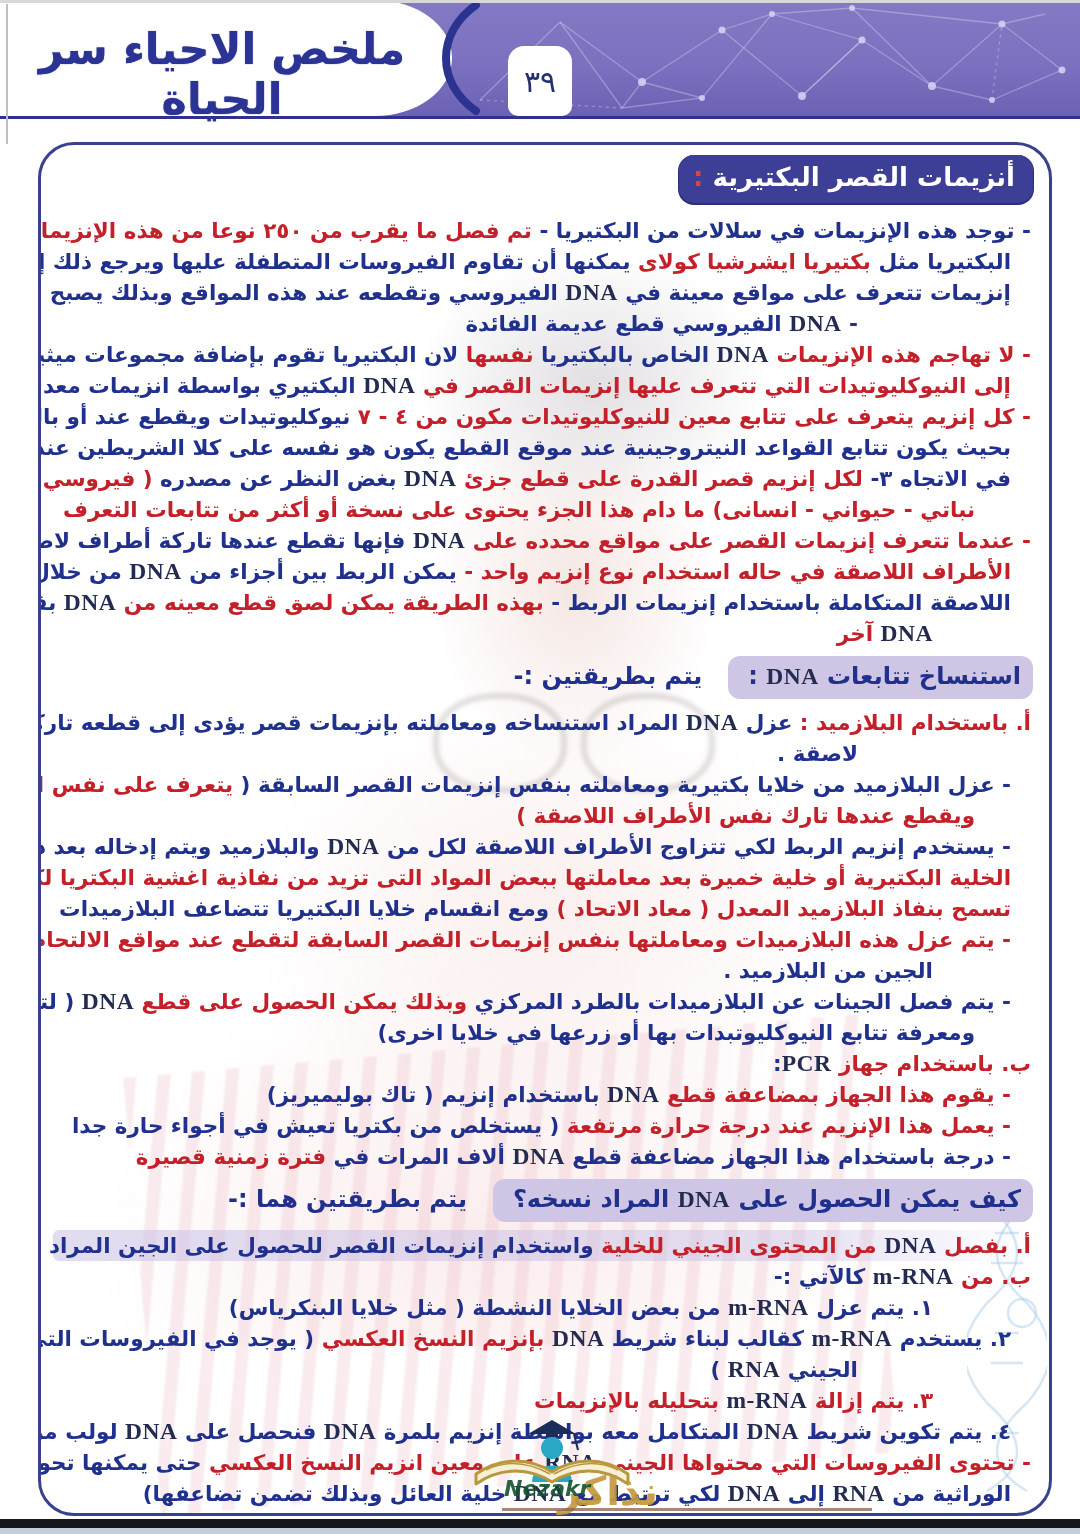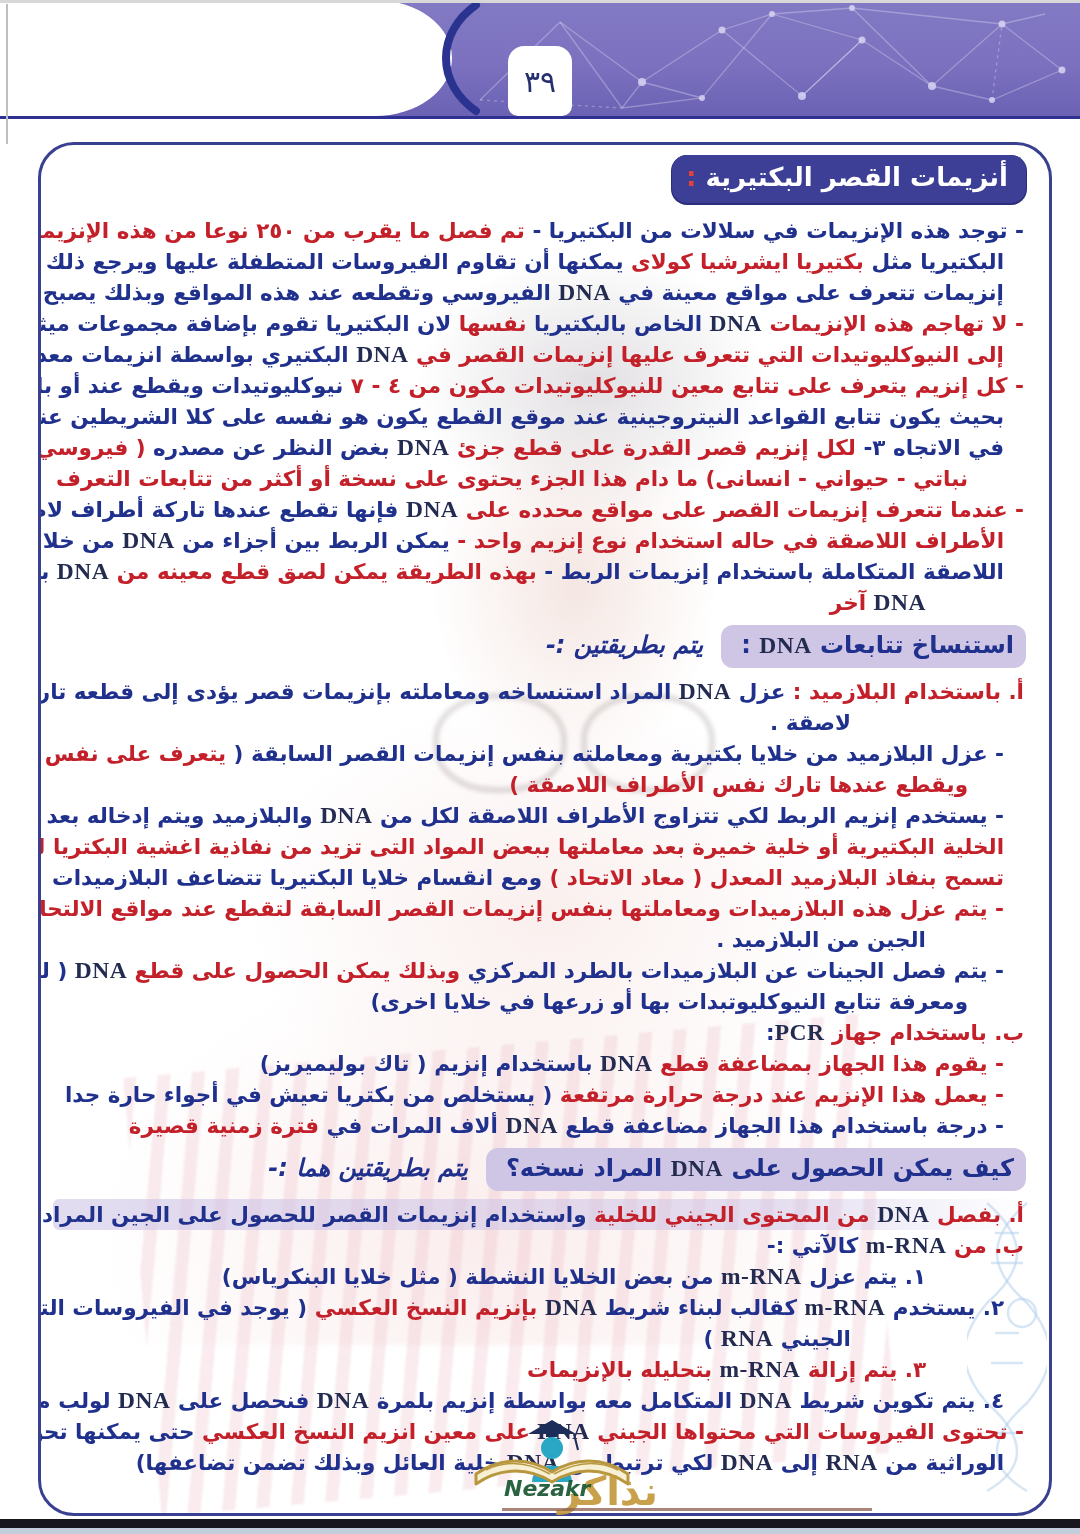--- a/index.html
+++ b/index.html
@@ -18,21 +18,21 @@
               font-size:43px;font-weight:800;color:#2b3394;letter-spacing:-1px;
               text-shadow:0 0 1px #2b3394;}
   .paren-svg{position:absolute;left:422px;top:0;}
   .page-tab{position:absolute;left:508px;top:46px;width:64px;height:70px;background:#ffffff;
             border-radius:16px 16px 10px 10px;display:flex;align-items:center;justify-content:center;
             font-size:30px;font-weight:400;color:#27306e;}
 
   
   .card{position:absolute;left:38px;top:142px;width:1014px;height:1374px;background:#ffffff;
         border:3px solid #39408f;border-radius:36px;box-sizing:border-box;
-        padding:8px 23px 4px 12px;overflow:hidden;}
+        padding:8px 16px 4px 12px;overflow:hidden;}
   .photo{position:absolute;left:50px;top:120px;width:880px;height:1080px;z-index:0;pointer-events:none;
      background:
        radial-gradient(ellipse 250px 190px at 57% 11%, rgba(190,184,190,.45), transparent 70%),
        radial-gradient(ellipse 205px 255px at 55% 30%, rgba(236,211,203,.55), transparent 70%),
        radial-gradient(ellipse 420px 300px at 52% 60%, rgba(242,217,213,.42), transparent 72%),
        radial-gradient(ellipse 520px 380px at 45% 90%, rgba(244,207,207,.38), transparent 75%);
      filter:blur(2px);}
   .shirt{position:absolute;left:100px;top:900px;width:740px;height:440px;z-index:0;pointer-events:none;
      background:repeating-linear-gradient(100deg, rgba(231,178,188,.25) 0 13px, rgba(255,255,255,0) 13px 34px);
      transform:rotate(-5deg);filter:blur(1px);}
@@ -50,21 +50,21 @@
         border-radius:6px;}
   .seg-b{color:#20308d;} .seg-r{color:#c3202a;}
   .seg-d{font-family:Liberation Serif, serif;color:#232b50;font-weight:600;
          font-size:23.5px;letter-spacing:.5px;}
   .seg-w{color:#ffffff;} .seg-rc{color:#e04040;}
   .h1row{margin:2px 0 12px;line-height:34px;}
   .h1box{display:inline-block;background:#3c3f95;color:#fff;border-radius:15px;
          padding:5px 18px 9px 14px;font-size:26px;font-weight:800;box-shadow:0 1px 0 1px #2b2e7a;}
   .h2row{margin:7px 0 8px;font-size:24px;font-weight:800;line-height:34px;}
   .hl{background:#cfc6e6;border-radius:12px;padding:3px 12px 6px 20px;display:inline-block;}
-  .tail{margin-right:18px;font-style:italic;}
+  .tail{margin-right:26px;}
 
   
   .watermark{position:absolute;left:462px;top:1412px;width:420px;height:116px;z-index:6;pointer-events:none;}
   .wm-ar{position:absolute;left:96px;top:56px;font-size:40px;font-weight:800;color:#c59a3d;opacity:.92;}
   .wm-en{position:absolute;left:42px;top:64px;font-size:22px;font-style:italic;font-weight:700;color:#14532d;opacity:.9;}
   .wm-underline{position:absolute;left:40px;top:96px;width:370px;height:3px;background:#8b5d4e;opacity:.75;}
 
   
   .bottom-dark{position:absolute;left:0;top:1519px;width:1080px;height:9px;background:#17171d;}
   .bottom-grey{position:absolute;left:0;top:1528px;width:1080px;height:6px;background:#c3cedb;}
@@ -90,20 +90,21 @@
         <circle cx="932" cy="86" r="4"></circle>
         <circle cx="1002" cy="24" r="3.5"></circle>
       <circle cx="702" cy="98" r="3"></circle>
         <circle cx="772" cy="14" r="3"></circle>
         <circle cx="1062" cy="70" r="3.5"></circle>
       <circle cx="852" cy="8" r="3"></circle>
         <circle cx="992" cy="100" r="3"></circle>
     </g>
   </svg>
   <div class="title-plate"></div>
+  <div class="title-text">ملخص الاحياء سر الحياة</div>
   <svg class="paren-svg" width="70" height="116">
     <path d="M54,5 C14,33 14,83 54,111" stroke="#2b3390" stroke-width="8" fill="none" stroke-linecap="round"></path>
   </svg>
   <div class="page-tab">
     <span>٣٩</span>
   </div>
 </div>
 <div class="banner-line"></div>
 <div class="top-grey"></div>
 <div class="left-edge"></div>
@@ -119,20 +120,21 @@
       <path d="M60,10 C20,45 20,75 60,110 C90,145 90,175 60,210 C20,245 20,275 60,298"></path>
       <path d="M28,40 L52,40 M24,70 L56,70 M28,140 L52,140 M24,170 L56,170 M28,240 L52,240"></path>
       <circle cx="55" cy="120" r="14"></circle>
     </g>
   </svg>
   <div class="lines" id="lines">
       <div class="h1row"><span class="h1box"><span class="seg-w">أنزيمات القصر البكتيرية </span><span class="seg-rc">:</span></span></div>
       <div class="line ind0"><span class="seg-b">- توجد هذه الإنزيمات في سلالات من البكتيريا - </span><span class="seg-r">تم فصل ما يقرب من ٢٥٠ نوعا من هذه الإنزيمات - بعض</span></div>
       <div class="line ind1"><span class="seg-b">البكتيريا مثل </span><span class="seg-r">بكتيريا ايشرشيا كولاى </span><span class="seg-b">يمكنها أن تقاوم الفيروسات المتطفلة عليها ويرجع ذلك إلى وجود</span></div>
       <div class="line ind1"><span class="seg-b">إنزيمات تتعرف على مواقع معينة في </span><span class="seg-d">DNA</span><span class="seg-b"> الفيروسي وتقطعه عند هذه المواقع وبذلك يصبح</span></div>
+      <div class="line ind4"><span class="seg-b">- </span><span class="seg-d">DNA</span><span class="seg-b"> الفيروسي قطع عديمة الفائدة</span></div>
       <div class="line ind0"><span class="seg-r">- لا تهاجم هذه الإنزيمات </span><span class="seg-d">DNA</span><span class="seg-b"> الخاص بالبكتيريا </span><span class="seg-r">نفسها </span><span class="seg-b">لان البكتيريا تقوم بإضافة مجموعات ميثيل </span></div>
       <div class="line ind1"><span class="seg-r">إلى النيوكليوتيدات التي تتعرف عليها إنزيمات القصر في </span><span class="seg-d">DNA</span><span class="seg-b"> البكتيري بواسطة انزيمات معدلة </span></div>
       <div class="line ind0"><span class="seg-r">- كل إنزيم يتعرف على تتابع معين للنيوكليوتيدات مكون من ٤ - ٧ </span><span class="seg-b">نيوكليوتيدات ويقطع عند أو بالقرب منه</span></div>
       <div class="line ind1"><span class="seg-b">بحيث يكون تتابع القواعد النيتروجينية عند موقع القطع يكون هو نفسه على كلا الشريطين عندما يتحرك</span></div>
       <div class="line ind1"><span class="seg-b">في الاتجاه ٣- </span><span class="seg-r">لكل إنزيم قصر القدرة على قطع جزئ </span><span class="seg-d">DNA</span><span class="seg-b"> بغض النظر عن مصدره </span><span class="seg-r">( فيروسي - بكتيري -</span></div>
       <div class="line ind2"><span class="seg-r">نباتي - حيواني - انسانى)   ما دام هذا الجزء يحتوى على نسخة أو أكثر من تتابعات التعرف</span></div>
       <div class="line ind0"><span class="seg-r">- عندما تتعرف إنزيمات القصر على مواقع محدده على </span><span class="seg-d">DNA</span><span class="seg-b"> فإنها تقطع عندها تاركة أطراف لاصقة - تتشابه</span></div>
       <div class="line ind1"><span class="seg-r">الأطراف اللاصقة في حاله استخدام نوع إنزيم واحد - </span><span class="seg-b">يمكن الربط بين أجزاء من </span><span class="seg-d">DNA</span><span class="seg-b"> من خلال الأطراف</span></div>
       <div class="line ind1"><span class="seg-b">اللاصقة المتكاملة باستخدام إنزيمات الربط - </span><span class="seg-r">بهذه الطريقة يمكن لصق قطع معينه من </span><span class="seg-d">DNA</span><span class="seg-b"> بقطع أخرى من</span></div>
       <div class="line ind3"><span class="seg-d">DNA</span><span class="seg-r"> آخر</span></div>

